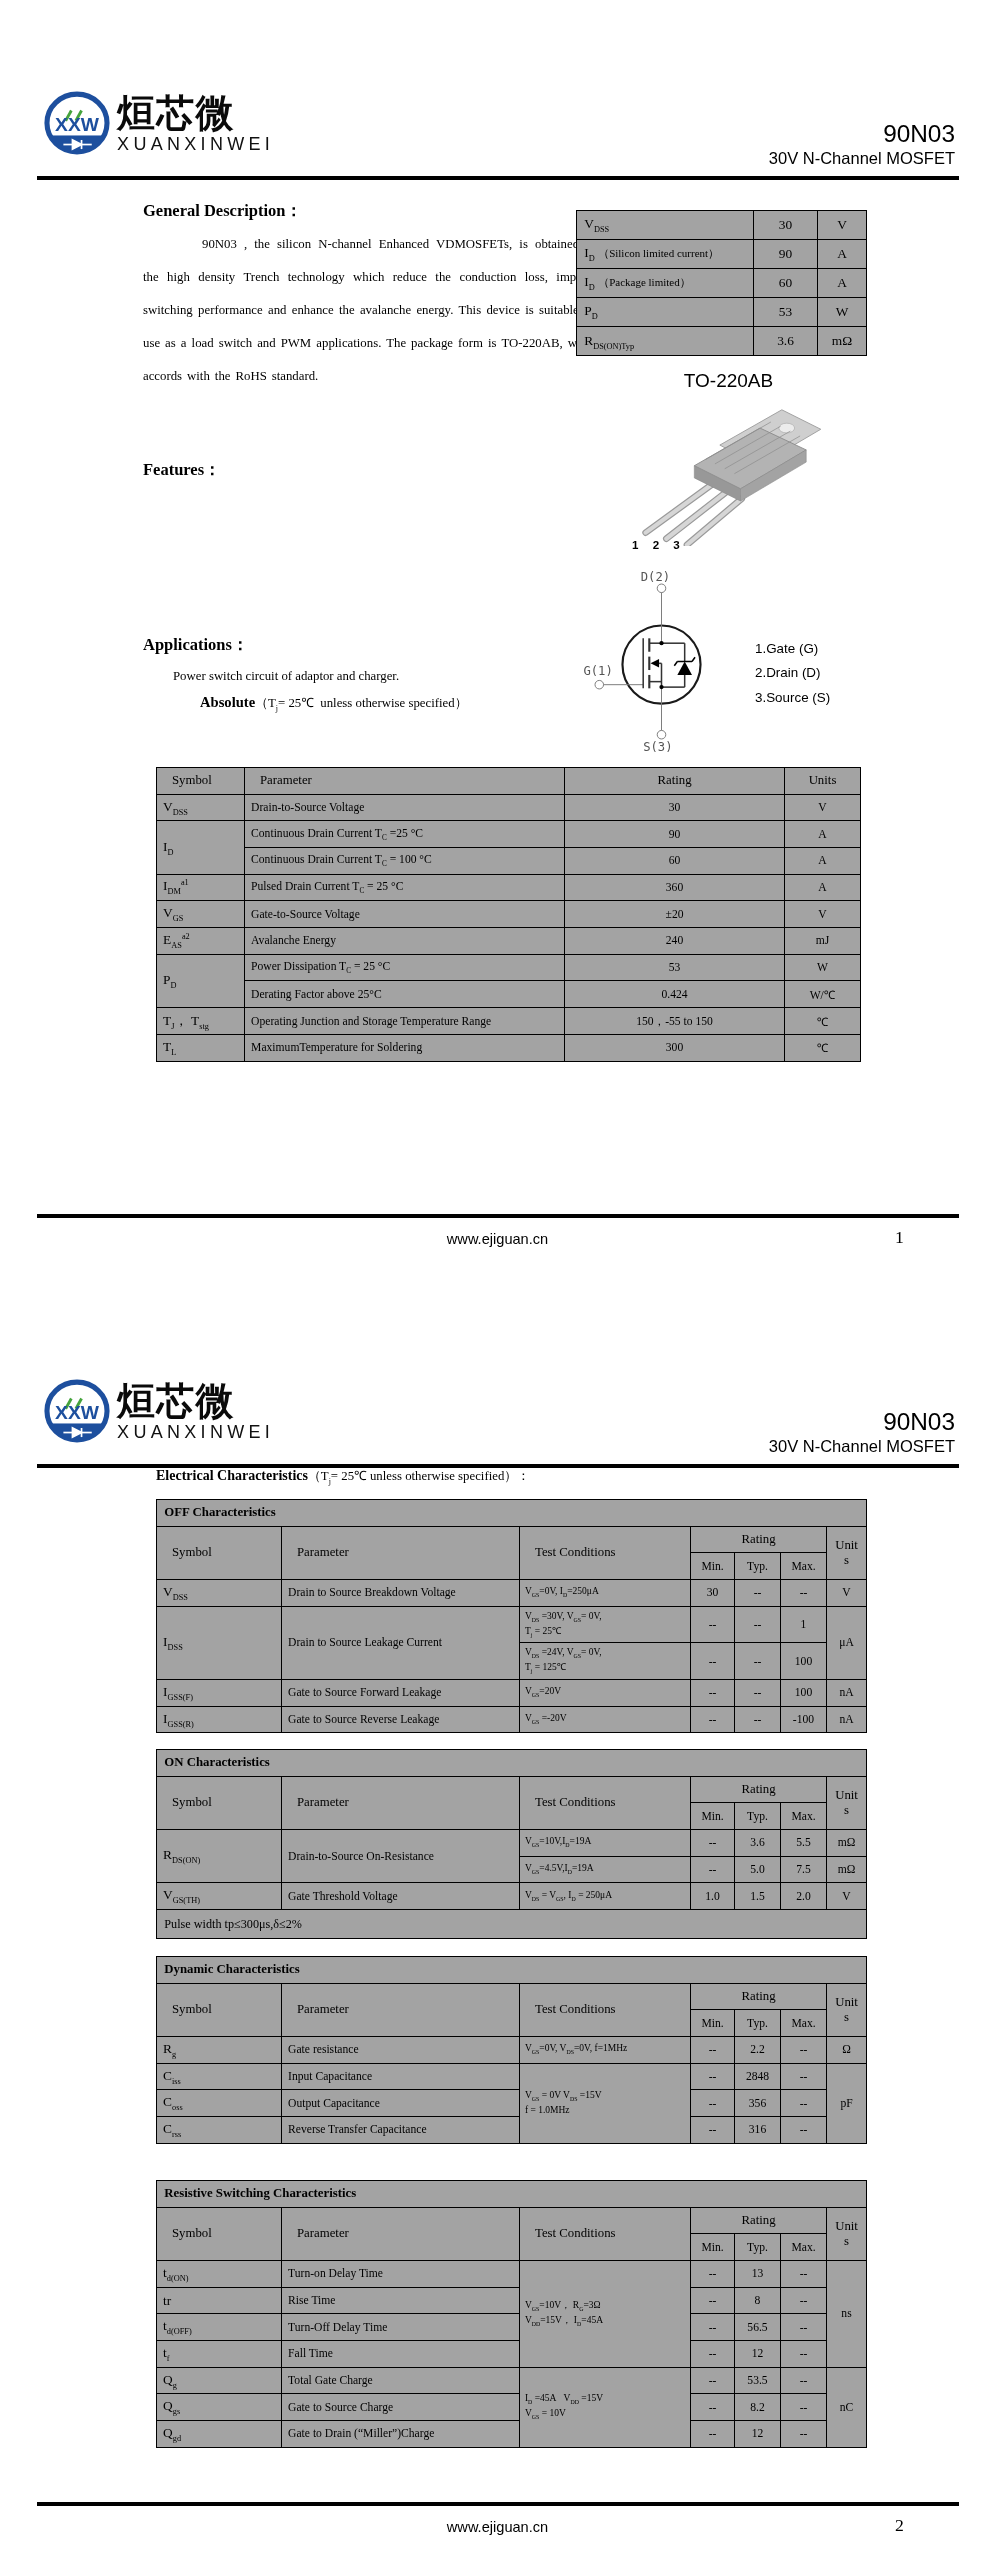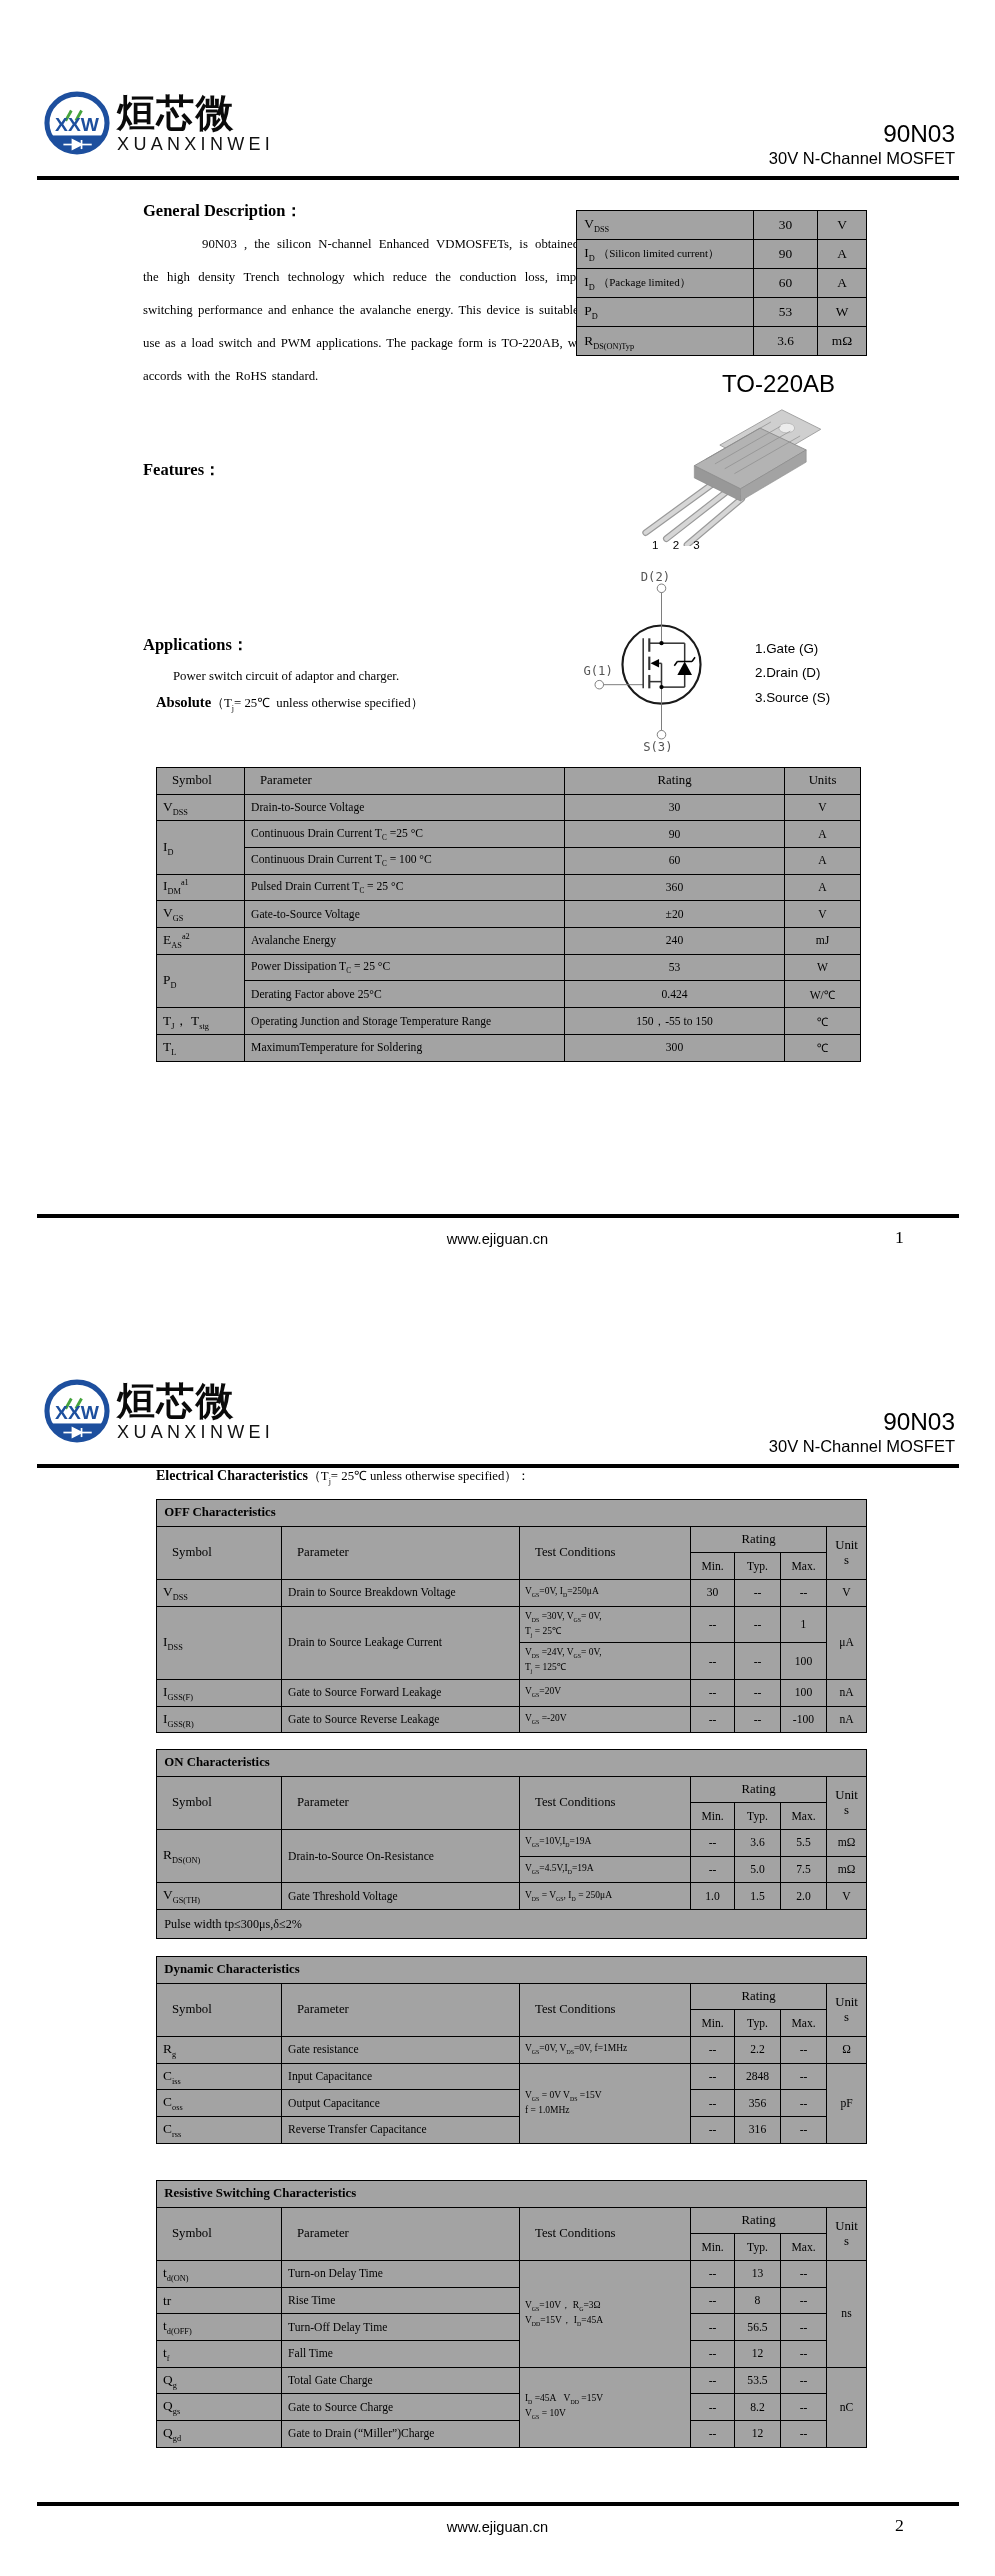--- a/index.html
+++ b/index.html
@@ -20,21 +20,21 @@
 
   
   .h1{font-size:16.5px;font-weight:700;}
   .gen-text{left:143px;top:228px;width:456px;font-size:12.8px;line-height:33px;text-align:justify;text-indent:59px;word-spacing:1.8px;}
   .feat-list{left:170px;top:479px;list-style:none;margin:0;padding:0;}
   .feat-list li{font-size:12.8px;font-weight:700;line-height:31px;}
   .feat-list li::before{content:"●";font-size:8.5px;margin-right:9.8px;vertical-align:1.8px;}
   .sm2{font-size:11px;}
   .app-text{left:173px;top:669px;font-size:12.8px;}
   .abs-line{left:156px;top:693px;font-size:12.8px;}
-  .abs-line b{font-size:14.6px;}
+  .abs-line b{font-size:14.6px;margin-left:44px;}
   .elec-line{left:156px;top:178px;font-size:12.8px;}
   .elec-line b{font-size:14px;}
 
   sub{font-size:0.62em;}
   sup{font-size:0.62em;}
 
   
   table{border-collapse:collapse;table-layout:fixed;background:#a3a3a3;}
   .spec{border:1.8px solid #000;}
   .spec td{border:1.2px solid #000;font-size:11.6px;padding:3.7px 6.1px;vertical-align:middle;text-align:left;height:18.3px;word-wrap:break-word;}
@@ -46,22 +46,22 @@
   td.cond{font-size:9.5px;line-height:1.35;padding:3px 4.9px;}
   td.ttl{font-weight:700;font-size:12.8px;border-bottom-width:1.8px;padding-left:7.3px;}
   td.note{font-size:12.2px;padding:4.9px 7.3px;}
   .sum td{font-size:13.4px;padding:4.9px 7.3px;height:18.3px;}
 
   
   .f-rule{top:1214px;}
   .f-url{left:0;top:1231px;width:995px;text-align:center;font-family:"Liberation Sans",sans-serif;font-size:14.6px;}
   .f-num{left:881px;top:1227px;width:37px;text-align:center;font-size:17.7px;}
 
-  .pkg-title{left:622px;top:370px;width:213px;text-align:right;font-family:"Liberation Sans",sans-serif;font-size:24px;}
-  .pkg-pins{left:632px;top:538px;font-family:"Liberation Sans",sans-serif;font-weight:400;font-size:11.6px;letter-spacing:5.5px;margin-left:20px;}
+  .pkg-title{left:622px;top:370px;width:213px;text-align:center;font-family:"Liberation Sans",sans-serif;font-size:19px;}
+  .pkg-pins{left:632px;top:538px;font-family:"Liberation Sans",sans-serif;font-weight:700;font-size:11.6px;letter-spacing:5.5px;}
   .pin-legend{left:755px;top:637px;font-family:"Liberation Sans",sans-serif;font-size:13.4px;line-height:24.4px;}
 </style>
 </head>
 <body>
 
 <section class="page">
 
   <div class="abs logo">
     <span>
       <svg width="68" height="68" viewBox="0 0 120 120">

